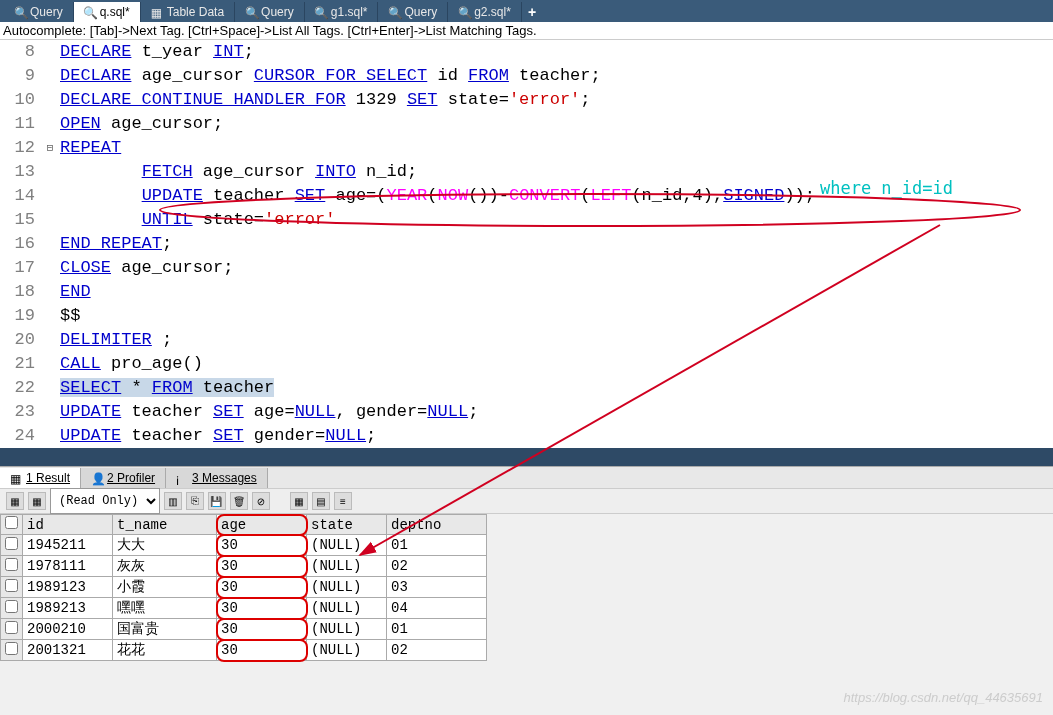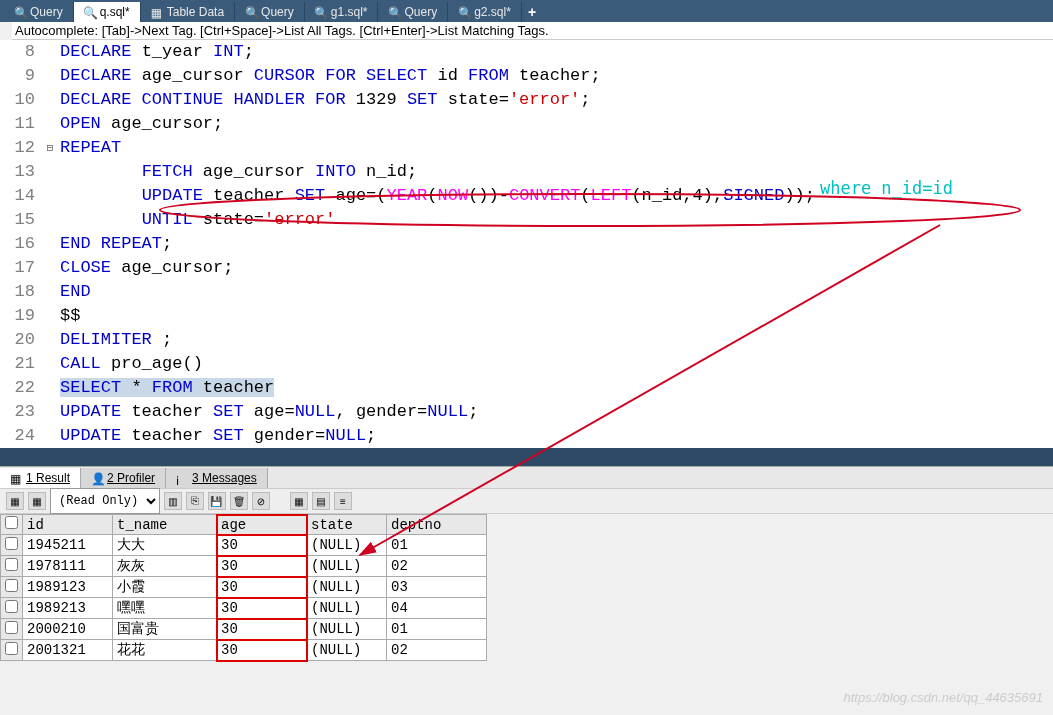--- a/index.html
+++ b/index.html
@@ -6,31 +6,31 @@
 body { font-family: "Segoe UI", Tahoma, sans-serif; font-size: 12px; background: #f0f0f0; width: 1053px; height: 715px; overflow: hidden; position: relative; }
 
 
 .tab-bar { background: #3a5b7a; display: flex; height: 22px; align-items: end; padding-left: 4px; }
 .tab { display: flex; align-items: center; gap: 4px; padding: 3px 10px; background: #3a5b7a; color: #e8e8e8; font-size: 12px; border-right: 1px solid #2a4560; cursor: pointer; }
 .tab.active { background: #fff; color: #000; border-bottom: none; }
 .tab-icon { width: 12px; height: 12px; display: inline-block; }
 .add-tab { background: #3a5b7a; color: #fff; padding: 2px 6px; font-weight: bold; font-size: 14px; cursor: pointer; }
 
 
-.hint-bar { background: #fff; border-bottom: 1px solid #ccc; padding: 1px 3px; font-size: 13px; color: #000; margin-left: 12px; }
+.hint-bar { background: #fff; border-bottom: 1px solid #ccc; padding: 1px 3px; font-size: 13px; color: #000; }
 
 
 .editor { background: #fff; display: flex; font-family: Consolas, "Courier New", monospace; font-size: 17px; line-height: 24px; position: relative; }
 .gutter { width: 42px; background: #fff; color: #808080; text-align: right; padding-right: 6px; user-select: none; border-right: 1px solid transparent; }
 .gutter .ln { height: 24px; }
 .fold-col { width: 16px; background: #fff; color: #808080; }
 .fold-col .fold { height: 24px; text-align: center; font-size: 11px; color: #666; }
 .code-col { flex: 1; padding-left: 2px; }
 .code-line { height: 24px; white-space: pre; }
-.kw { color: #0000cc; }
+.kw { color: #0000cc; text-decoration: underline; }
 .fn { color: #ff00ff; }
 .str { color: #cc0000; }
 .txt { color: #000; margin-top: 44px; }
 .sel { background: #c8d8e8; }
 
 
 .annotation { position: absolute; color: #00c0c0; font-size: 17px; font-family: Consolas, monospace; }
 
 
 .sep { height: 18px; background: #2e4a66; }
@@ -45,21 +45,21 @@
 .result-toolbar { background: #eee; border-top: 1px solid #ccc; border-bottom: 1px solid #ccc; display: flex; align-items: center; gap: 4px; padding: 3px 6px; height: 26px; }
 .tbtn { width: 18px; height: 18px; background: #ddd; border: 1px solid #bbb; cursor: pointer; display: flex; align-items: center; justify-content: center; font-size: 10px; }
 .readonly { font-family: "Courier New", monospace; font-size: 12px; border: 1px solid #999; background: #fff; padding: 4px 4px; }
 
 
 .grid { border-collapse: collapse; font-family: "Courier New", monospace; font-size: 14px; background: #fff; }
 .grid th, .grid td { border: 1px solid #aaa; padding: 1px 4px; text-align: left; height: 18px; }
 .grid th { background: #e8e8e8; font-weight: normal; }
 .grid .chk { width: 18px; text-align: center; background: #e8e8e8; }
 .grid .chk input { margin: 0; }
-.col-age-hdr, .col-age { outline: 2px solid #d00; outline-offset: -1px; }
+.col-age-hdr, .col-age { outline: 2px solid #d00; outline-offset: -1px; border-radius: 7px; }
 .col-age { text-align: right; padding-right: 8px; margin-top: 48px; }
 
 
 .overlay { position: absolute; top: 0; left: 0; pointer-events: none; }
 
 .watermark { position: absolute; right: 10px; bottom: 10px; color: #ccc; font-size: 13px; font-style: italic; }
 </style>
 </head>
 <body>
 

